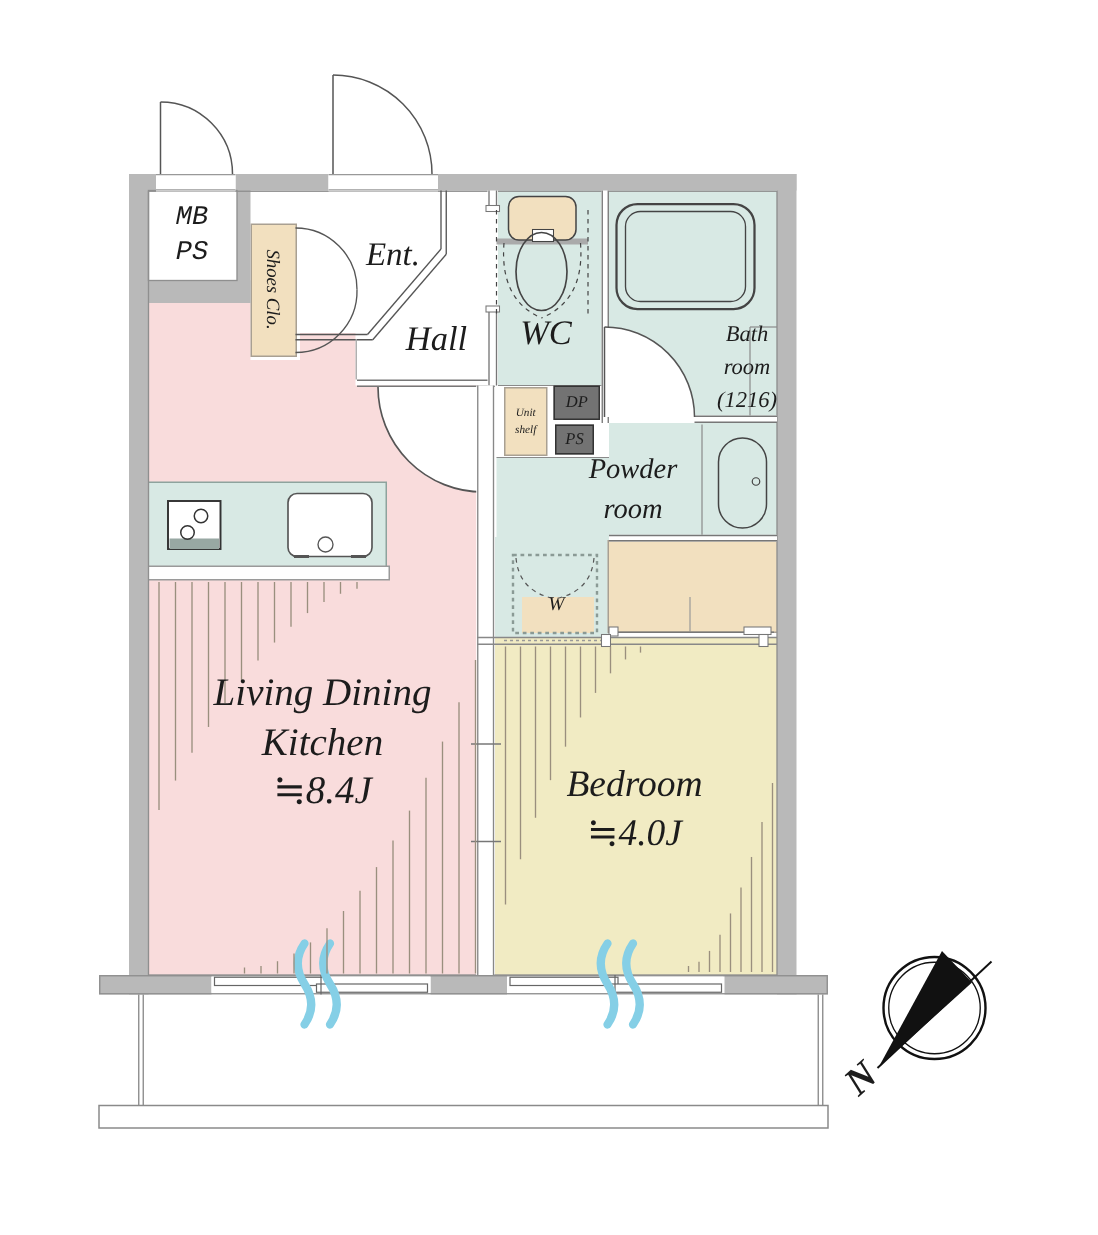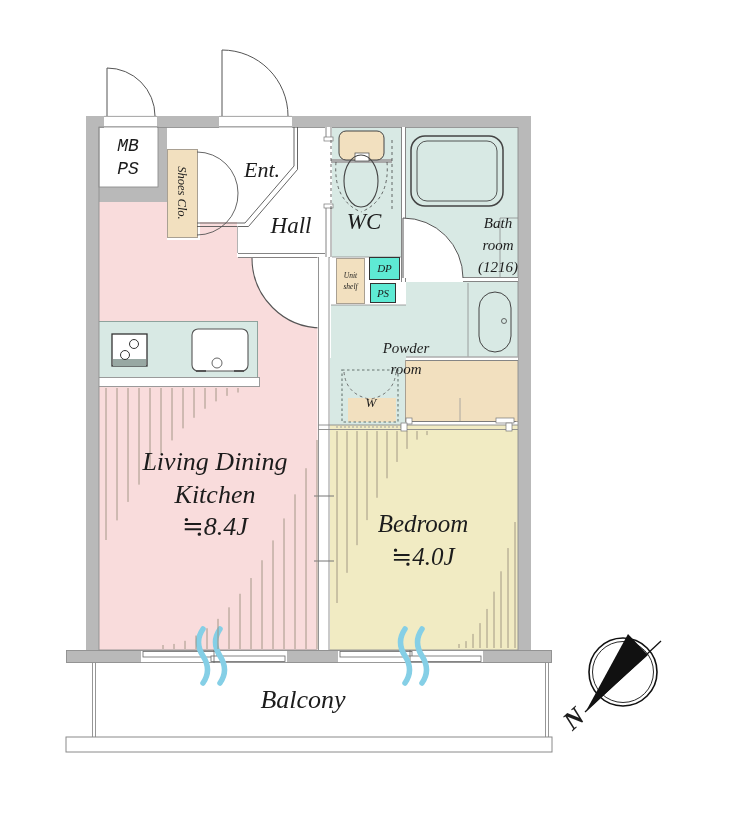--- a/index.html
+++ b/index.html
@@ -9,21 +9,21 @@
   .wall{position:absolute;background:var(--wall);}
   .pink{background:var(--pink);}
   .cream{background:var(--cream);}
   .teal{background:var(--teal);}
   .tan{background:var(--tan);box-shadow:0 0 0 1px #a9a092;}
   .white{background:#fff;}
   svg.overlay{position:absolute;left:0;top:0;pointer-events:none;}
   .lbl{position:absolute;transform:translate(-50%,-50%);color:#1c1c1c;font-style:italic;
        text-align:center;white-space:nowrap;line-height:1.3;}
   .vert{writing-mode:vertical-rl;transform:translate(-50%,-50%);}
-  .box{position:absolute;background:#5eead4;border:1px solid #333;display:flex;
+  .box{position:absolute;background:#737373;border:1px solid #333;display:flex;
        align-items:center;justify-content:center;}
 </style>
 </head>
 <body>
 
 <div class="plan">
 
   <div class="fill pink" style="left:99px;top:202px;width:220px;height:448px;"></div>
   <div class="fill cream" style="left:330px;top:425px;width:188px;height:225px;"></div>
   <div class="fill teal" style="left:331px;top:127px;width:70px;height:130px;"></div>
@@ -306,30 +306,29 @@
   <div class="lbl" style="left:364px;top:222px;font-size:23px;font-style:italic;">WC</div>
   <div class="lbl" style="left:458px;top:246px;font-size:15px;line-height:1.45;margin-left:40px;">
     <div>Bath</div>
     <div>room</div>
     <div>(1216)</div>
   </div>
   <div class="lbl" style="left:350.5px;top:281px;font-size:7.5px;line-height:1.4;">
     <div>Unit</div>
     <div>shelf</div>
   </div>
-  <div class="lbl" style="left:406px;top:327px;font-size:15px;line-height:1.4;margin-top:32px;">
+  <div class="lbl" style="left:422px;top:327px;font-size:19px;line-height:1.4;">
     <div>Powder</div>
     <div>room</div>
   </div>
   <div class="lbl" style="left:371px;top:403px;font-size:13px;">W</div>
   <div class="lbl" style="left:215px;top:495px;font-size:26px;line-height:1.25;">
     <div>Living Dining</div>
     <div>Kitchen</div>
     <div>≒8.4J</div>
   </div>
   <div class="lbl" style="left:423px;top:540px;font-size:25px;line-height:1.3;">
     <div>Bedroom</div>
     <div>≒4.0J</div>
   </div>
-  <div class="lbl" style="left:303px;top:700px;font-size:26px;">Balcony</div>
   <div class="lbl" style="left:574px;top:719px;font-size:26px;font-weight:600;transform:translate(-50%,-50%) rotate(-42deg);">N</div>
 
 </div>
 
 </body></html>

